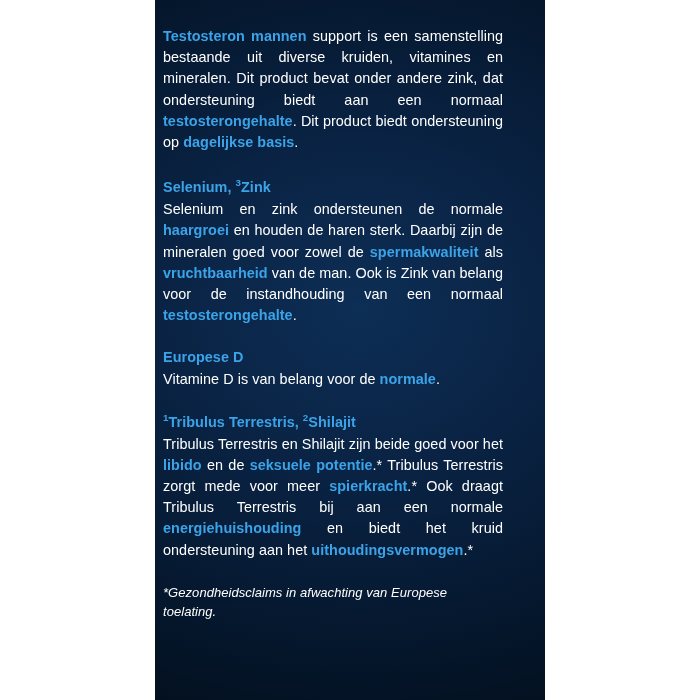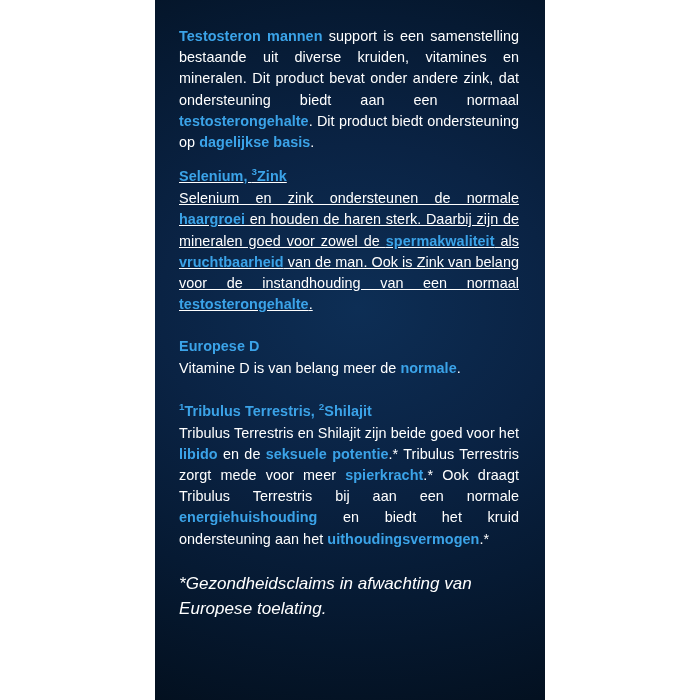--- a/index.html
+++ b/index.html
@@ -18,21 +18,21 @@
     overflow: hidden;
   }
   .panel {
     position: absolute;
     left: 155px;
     top: 0;
     width: 390px;
     height: 700px;
     background: radial-gradient(ellipse 520px 430px at 52% 44%, #0d2e55 0%, #0a2344 38%, #061a33 68%, #03101f 100%);
     box-sizing: border-box;
-    padding: 26px 25px 10px 24px;
+    padding: 26px 25px 10px 8px;
     color: #ffffff;
   }
   .content {
     width: 340px;
     font-size: 14.4px;
     line-height: 1.47;
     letter-spacing: 0.05px;
   }
   p {
     margin: 0;
@@ -48,51 +48,51 @@
   }
   .heading {
     color: #3ba3e8;
     font-weight: bold;
     margin: 0 0 1px 0;
     text-align: left;
   }
   .block {
     margin-top: 21px;
   }
-  .block-1 { margin-top: 13px; text-decoration: underline; }
+  .block-1 { margin-top: 24px; }
   sup {
     font-size: 0.68em;
     vertical-align: super;
     line-height: 0;
   }
   .footnote {
     margin-top: 22px;
     font-style: italic;
-    font-size: 17px;
+    font-size: 13px;
     color: #ffffff;
     text-align: left;
   }
 </style>
 </head>
 <body>
 
 <div id="page">
   <div class="panel">
     <div class="content">
 
       <p class="intro"><span class="hl">Testosteron mannen</span><span> support is een samenstelling bestaande uit diverse kruiden, vitamines en mineralen. Dit product bevat onder andere zink, dat ondersteuning biedt aan een normaal </span><span class="hl">testosterongehalte</span><span>. Dit product biedt ondersteuning op </span><span class="hl">dagelijkse basis</span><span>.</span></p>
 
       <div class="block block-1">
         <p class="heading"><span>Selenium</span><span>, </span><sup>3</sup><span>Zink</span></p>
         <p><span>Selenium en zink ondersteunen de normale </span><span class="hl">haargroei</span><span> en houden de haren sterk. Daarbij zijn de mineralen goed voor zowel de </span><span class="hl">spermakwaliteit</span><span> als </span><span class="hl">vruchtbaarheid</span><span> van de man. Ook is Zink van belang voor de instandhouding van een normaal </span><span class="hl">testosterongehalte</span><span>.</span></p>
       </div>
 
       <div class="block">
         <p class="heading"><span>Europese D</span></p>
-        <p><span>Vitamine D is van belang meer de </span><span class="hl">normale</span><span>.</span></p>
+        <p><span>Vitamine D is van belang voor de </span><span class="hl">normale</span><span>.</span></p>
       </div>
 
       <div class="block">
         <p class="heading"><sup>1</sup><span>Tribulus Terrestris</span><span>, </span><sup>2</sup><span>Shilajit</span></p>
         <p><span>Tribulus Terrestris en Shilajit zijn beide goed voor het </span><span class="hl">libido</span><span> en de </span><span class="hl">seksuele potentie</span><span>.* Tribulus Terrestris zorgt mede voor meer </span><span class="hl">spierkracht</span><span>.* Ook draagt Tribulus Terrestris bij aan een normale </span><span class="hl">energiehuishouding</span><span> en biedt het kruid ondersteuning aan het </span><span class="hl">uithoudingsvermogen</span><span>.*</span></p>
       </div>
 
       <div class="block">
       </div>
 

